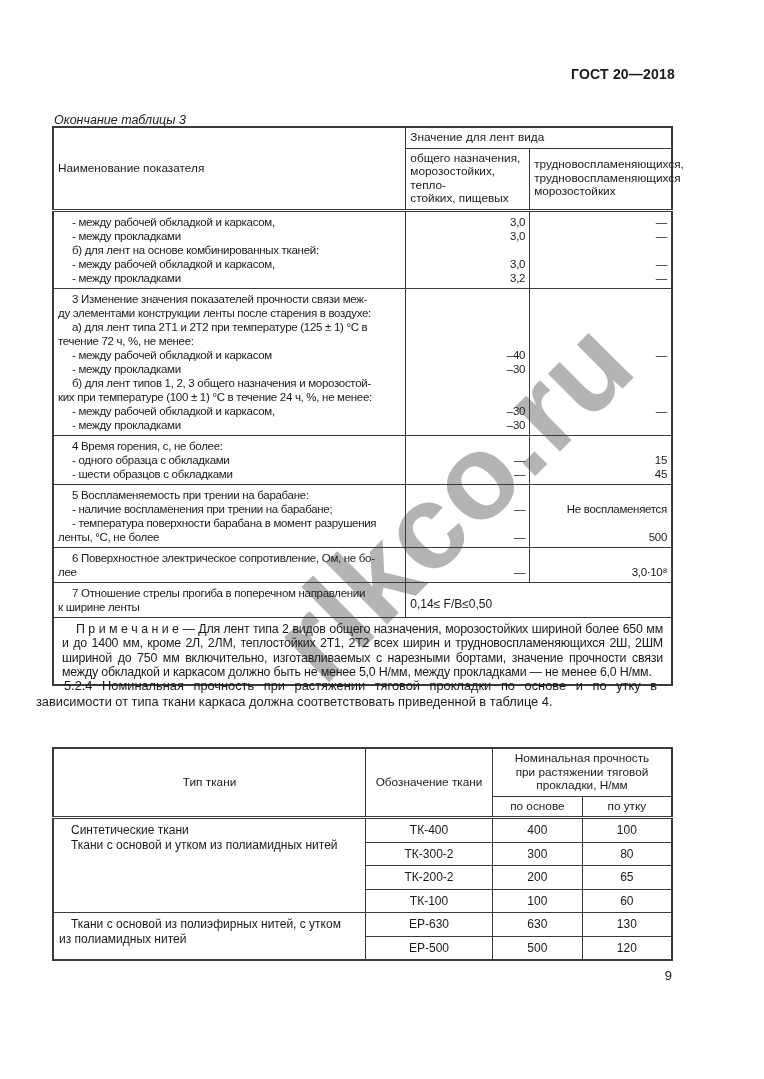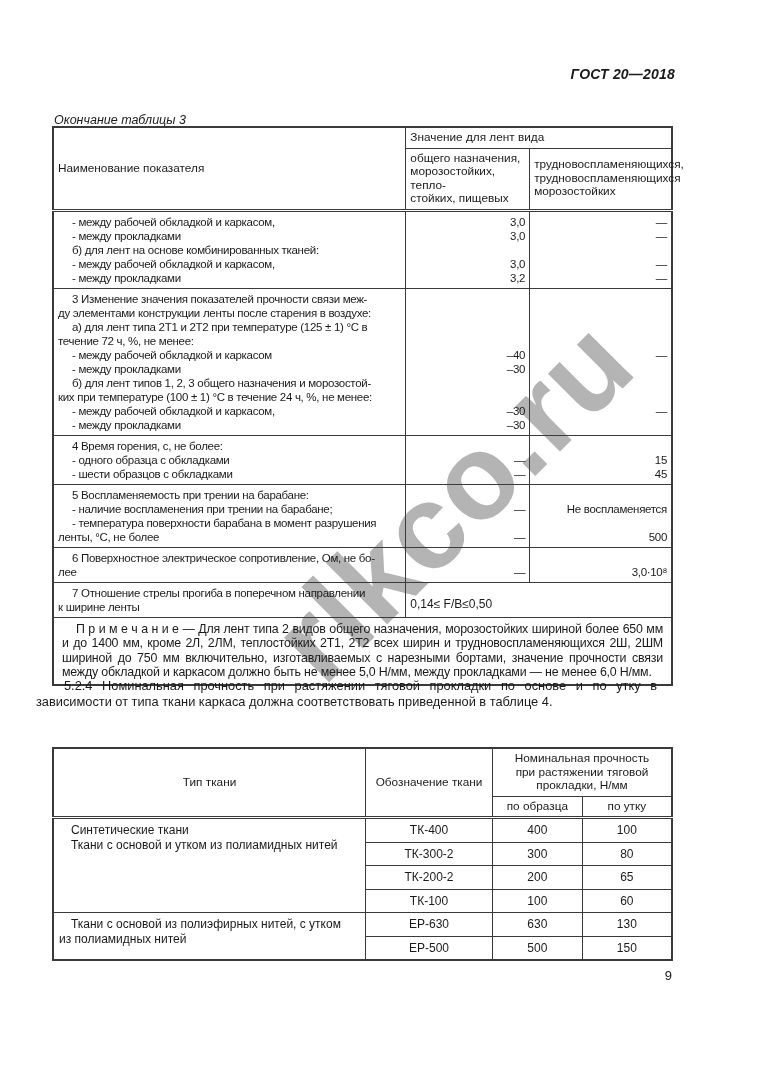--- a/index.html
+++ b/index.html
@@ -8,21 +8,21 @@
     font-family:"Liberation Sans", sans-serif;color:#1a1a1a;overflow:hidden;
   }
   .watermark{
     position:absolute;left:452px;top:500px;z-index:0;
     transform:translate(-50%,-50%) rotate(-45deg);
     font-family:"Liberation Sans", sans-serif;
     font-weight:bold;font-size:120px;color:#b4b4b4;white-space:nowrap;
     letter-spacing:1px;
   }
   .layer{position:absolute;z-index:1;}
-  .doc-code{top:66px;right:89px;font-weight:bold;font-size:14px;letter-spacing:.2px;font-style:italic;}
+  .doc-code{top:66px;right:89px;font-weight:bold;font-size:14px;letter-spacing:.2px;}
   .cap3{top:113px;left:54px;font-style:italic;font-size:12.5px;}
   .t3wrap{top:126px;left:52px;width:621px;}
   .p524{top:678px;left:36px;width:621px;font-size:12.8px;line-height:16px;text-align:justify;text-indent:28px;}
   .cap4{top:731px;left:54px;font-size:12.3px;white-space:pre-wrap;}
   .t4wrap{top:747px;left:52px;width:621px;}
   .pagenum{top:968px;right:92px;font-size:13px;}
 
   table{border-collapse:collapse;width:100%;table-layout:fixed;background:transparent;}
   th,td{border:1px solid #3a3a3a;background:transparent;}
   table{border:2px solid #3a3a3a;}
@@ -222,21 +222,21 @@
       </colgroup>
       <thead>
         <tr>
           <th rowspan="2" class="rs">Тип ткани</th>
           <th rowspan="2" class="rs">Обозначение ткани</th>
           <th colspan="2" class="th-group">Номинальная прочность
 при растяжении тяговой
 прокладки, Н/мм</th>
         </tr>
         <tr class="subrow">
-          <th>по образца</th>
+          <th>по основе</th>
           <th>по утку</th>
         </tr>
       </thead>
       <tbody id="t4-body">
           <tr>
             <td class="t4-name" rowspan="4">
               <div class="tline">Синтетические ткани</div>
               <div class="tline">Ткани с основой и утком из полиамидных нитей</div>
             </td>
             <td class="t4-val">ТК-400</td>
@@ -262,21 +262,21 @@
             <td class="t4-name" rowspan="2">
               <div class="tline">Ткани с основой из полиэфирных нитей, с утком из полиамидных нитей</div>
             </td>
             <td class="t4-val">ЕР-630</td>
             <td class="t4-val">630</td>
             <td class="t4-val">130</td>
           </tr>
           <tr>
             <td class="t4-val">ЕР-500</td>
             <td class="t4-val">500</td>
-            <td class="t4-val">150</td>
+            <td class="t4-val">120</td>
           </tr>
         </tbody>
     </table>
   </div>
 
   <div class="layer pagenum">9</div>
 
 </div>
 
 </body></html>

